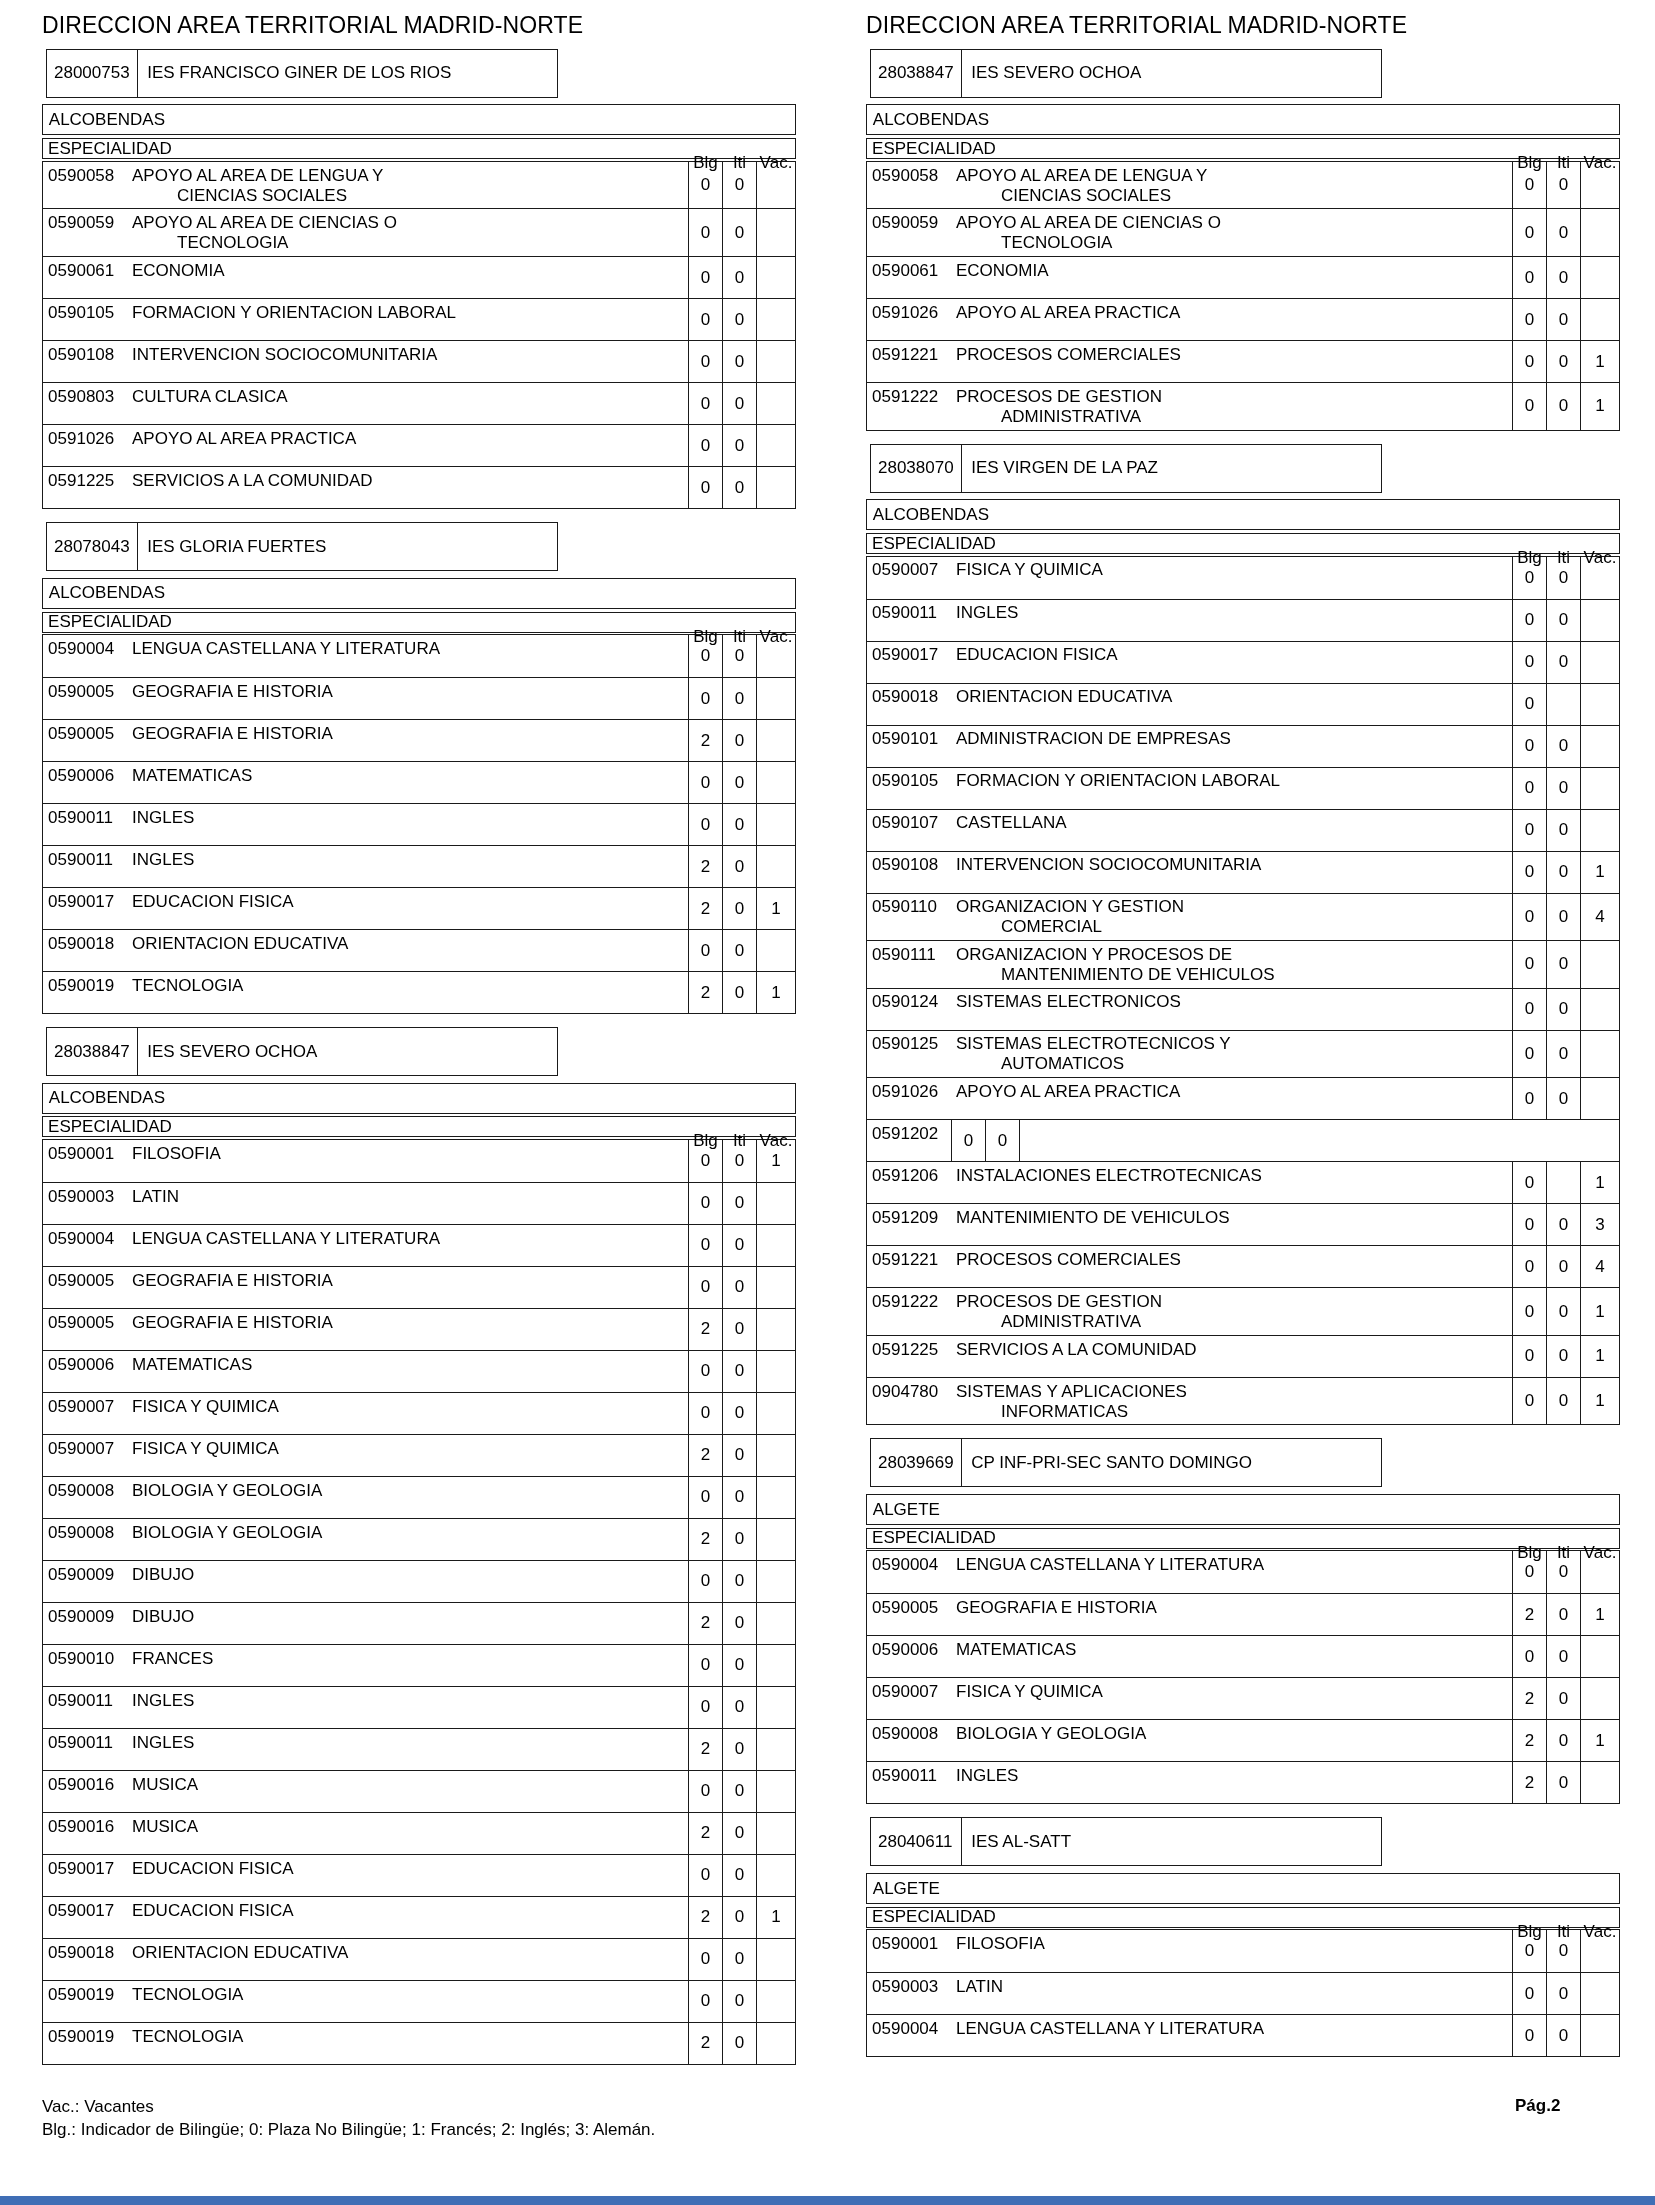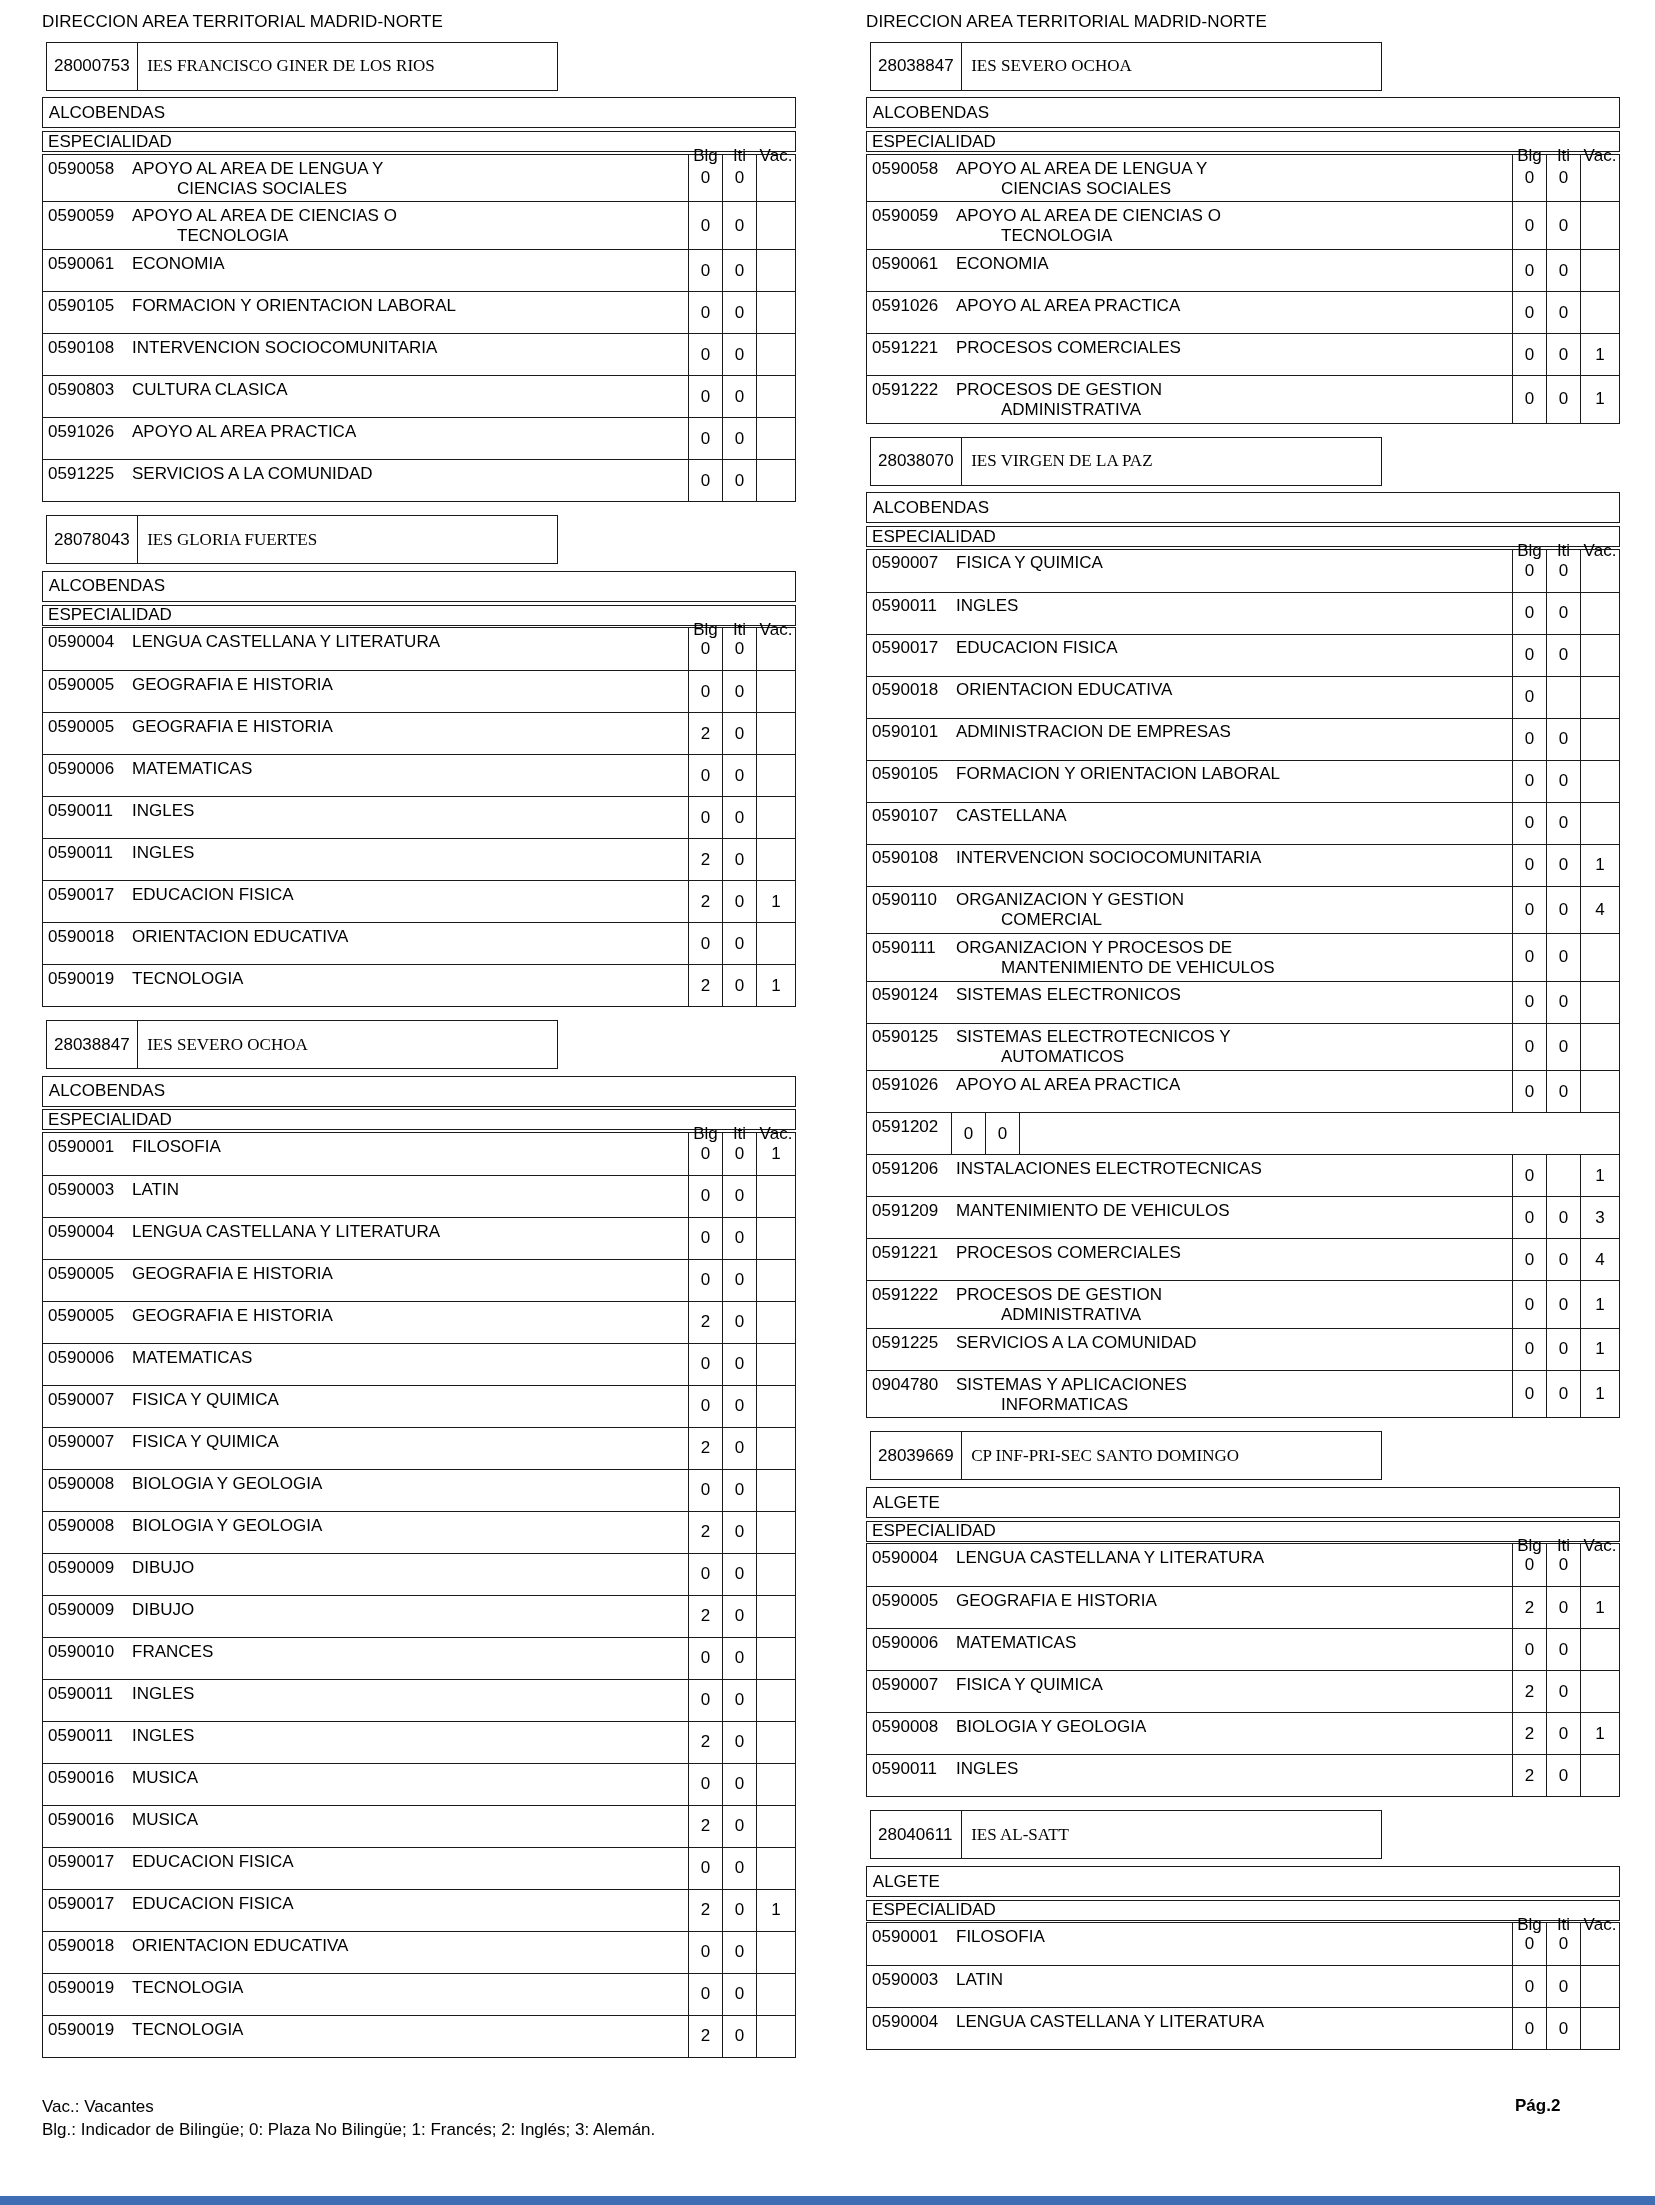--- a/index.html
+++ b/index.html
@@ -6,34 +6,34 @@
   html,body { width:1655px; height:2205px; background:#ffffff; overflow:hidden; }
   body {
     font-family:"Liberation Sans","DejaVu Sans",sans-serif;
     color:#000;
     position:relative;
     font-size:17px;
   }
   .col { position:absolute; top:11.7px; width:754px; }
   .col-left  { left:42px; }
   .col-right { left:866px; }
-  .dat-header { font-size:17px; letter-spacing:0.1px; margin-bottom:10.2px; }
+  .dat-header { font-size:23px; letter-spacing:0.1px; margin-bottom:10.2px; }
 
   .block { margin-bottom:13px; }
 
   .school-row {
     display:flex; align-items:stretch;
     width:512px; margin-left:4.4px; margin-bottom:6.6px;
     border:0.7px solid #1a1a1a; height:49px;
   }
   .school-code {
     width:91px; border-right:0.7px solid #1a1a1a;
     display:flex; align-items:center; padding-left:6.6px;
   }
-  .school-name { display:flex; align-items:center; padding-left:8.8px;font-family:Liberation Serif, serif; }
+  .school-name { display:flex; align-items:center; padding-left:8.8px; }
 
   .muni-row {
     border:0.7px solid #1a1a1a; height:31px; margin-bottom:2.9px;
     display:flex; align-items:center; padding-left:5.8px;
   }
 
   .head-row { border:0.7px solid #1a1a1a; height:21px; display:flex; }
   .h-esp { flex:1; display:flex; align-items:center; padding-left:5.1px; }
   .h-num {
     width:34px; border-left:0.7px solid #1a1a1a;

